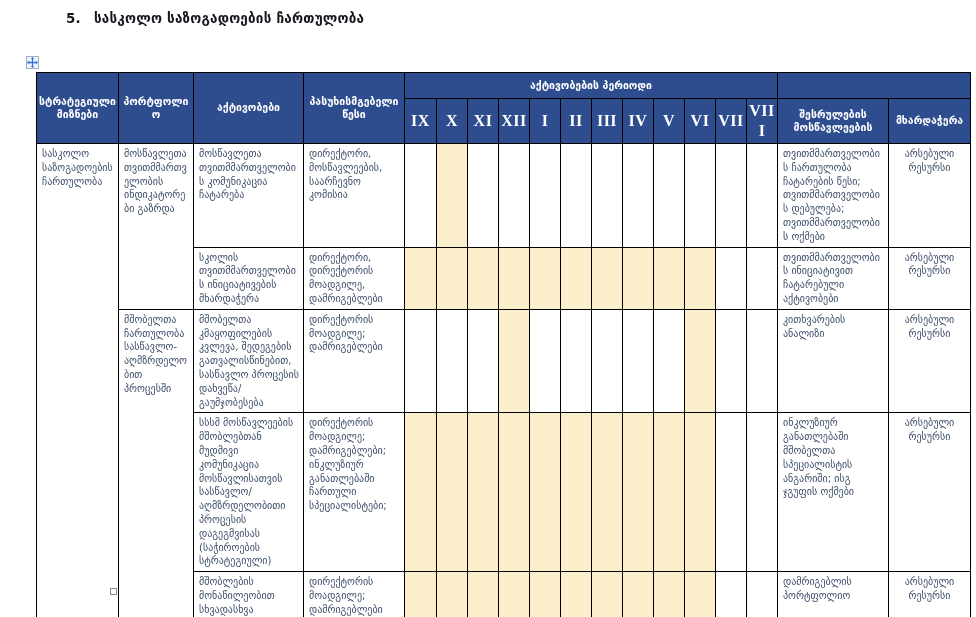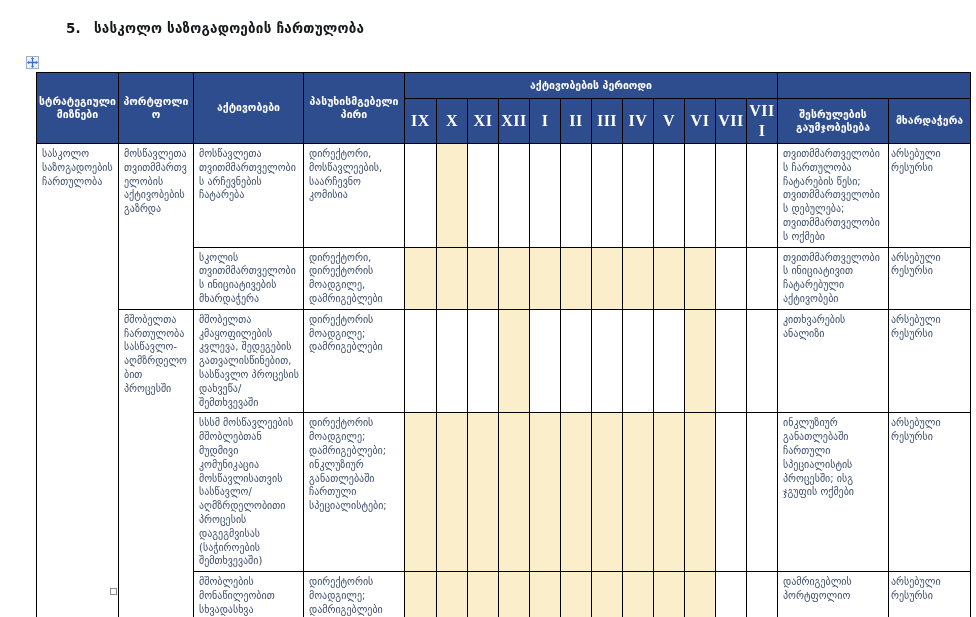--- a/index.html
+++ b/index.html
@@ -1,36 +1,36 @@
 <!DOCTYPE html>
 <html><head>
 <meta charset="utf-8">
 <style>
   html,body { margin:0; padding:0; background:#ffffff; }
   body { width:976px; height:617px; font-family:"DejaVu Sans", sans-serif; }
   .page { position:relative; width:976px; height:617px; background:#fff; overflow:hidden; }
 
-  .doc-title { position:absolute; left:66px; top:20px; font-size:13.5px; font-weight:bold; color:#16181d; letter-spacing:.2px; }
+  .doc-title { position:absolute; left:66px; top:10px; font-size:13.5px; font-weight:bold; color:#16181d; letter-spacing:.2px; }
   .doc-title .num { margin-right:13px; }
 
   .move-handle { position:absolute; left:26px; top:56px; width:13px; height:13px;
     border:1px solid #9fb0c4; background:#eef4fb; display:flex; align-items:center; justify-content:center; box-sizing:border-box; cursor:move; }
 
   table.plan { position:absolute; left:36px; top:72px; width:934px; border-collapse:collapse; table-layout:fixed; }
   .plan th, .plan td { border:1px solid #000; box-sizing:border-box; overflow:hidden; }
 
   .plan thead th { background:#2e4d8e; color:#ffffff; font-weight:bold; text-align:center; vertical-align:middle;
     font-size:10.5px; padding:2px 1px; line-height:1.25; overflow-wrap:break-word; }
   .plan thead th.month { font-family:"Liberation Serif", serif; font-size:16px; letter-spacing:.5px; }
 
   .plan td { font-size:10px; color:#3d4f6b; line-height:1.38; padding:3px 4px 3px 5px; vertical-align:top;
     text-align:left; overflow-wrap:break-word; word-break:break-word; }
   .plan td.m { padding:0; }
   .plan td.hl { background:#fbeecb; }
-  .plan td.res { text-align:left; padding-left:2px; padding-right:2px; }
+  .plan td.res { text-align:center; padding-left:2px; padding-right:2px; }
 
   .bottom-handle { position:absolute; left:110px; top:588px; width:7px; height:7px;
     border:1px solid #8d8d8d; background:#ffffff; box-sizing:border-box; }
 </style>
 </head>
 <body>
 
 <div class="page">
 
   <div class="doc-title">
@@ -62,46 +62,46 @@
         <col style="width:31px">
         <col style="width:31px">
       <col style="width:111px">
         <col style="width:82px">
     </colgroup>
     <thead>
       <tr style="height:26px">
         <th rowspan="2">სტრატეგიული მიზნები</th>
         <th rowspan="2">პორტფოლიო</th>
         <th rowspan="2">აქტივობები</th>
-        <th rowspan="2">პასუხისმგებელი პირი</th>
+        <th rowspan="2">პასუხისმგებელი წესი</th>
         <th colspan="12">აქტივობების პერიოდი</th>
         <th colspan="2"></th>
       </tr>
       <tr style="height:32px">
         <th class="month">IX</th>
         <th class="month">X</th>
         <th class="month">XI</th>
         <th class="month">XII</th>
         <th class="month">I</th>
         <th class="month">II</th>
         <th class="month">III</th>
         <th class="month">IV</th>
         <th class="month">V</th>
         <th class="month">VI</th>
         <th class="month">VII</th>
         <th class="month">VIII</th>
-        <th>შესრულების გაუმჯობესება</th>
+        <th>შესრულების მოსწავლეების</th>
         <th>მხარდაჭერა</th>
       </tr>
     </thead>
     <tbody>
       <tr style="height:92px">
         <td rowspan="5">სასკოლო საზოგადოების ჩართულობა</td>
-        <td rowspan="2">მოსწავლეთა თვითმმართველობის აქტივობების გაზრდა</td>
-        <td>მოსწავლეთა თვითმმართველობის არჩევნების ჩატარება</td>
+        <td rowspan="2">მოსწავლეთა თვითმმართველობის ინდიკატორები გაზრდა</td>
+        <td>მოსწავლეთა თვითმმართველობის კომუნიკაცია ჩატარება</td>
         <td>დირექტორი, მოსწავლეების, საარჩევნო კომისია</td>
         <td class="m"></td>
         <td class="m hl"></td>
         <td class="m"></td>
         <td class="m"></td>
         <td class="m"></td>
         <td class="m"></td>
         <td class="m"></td>
         <td class="m"></td>
         <td class="m"></td>
@@ -124,53 +124,53 @@
         <td class="m hl"></td>
         <td class="m hl"></td>
         <td class="m hl"></td>
         <td class="m"></td>
         <td class="m"></td>
         <td>თვითმმართველობის ინიციატივით ჩატარებული აქტივობები</td>
         <td class="res">არსებული რესურსი</td>
       </tr>
       <tr style="height:95px">
         <td rowspan="3">მშობელთა ჩართულობა სასწავლო-აღმზრდელობით პროცესში</td>
-        <td>მშობელთა კმაყოფილების კვლევა, შედეგების გათვალისწინებით, სასწავლო პროცესის დახვეწა/შემთხვევაში</td>
+        <td>მშობელთა კმაყოფილების კვლევა, შედეგების გათვალისწინებით, სასწავლო პროცესის დახვეწა/გაუმჯობესება</td>
         <td>დირექტორის მოადგილე; დამრიგებლები</td>
         <td class="m"></td>
         <td class="m"></td>
         <td class="m"></td>
         <td class="m hl"></td>
         <td class="m"></td>
         <td class="m"></td>
         <td class="m"></td>
         <td class="m"></td>
         <td class="m"></td>
         <td class="m hl"></td>
         <td class="m"></td>
         <td class="m"></td>
         <td>კითხვარების ანალიზი</td>
         <td class="res">არსებული რესურსი</td>
       </tr>
       <tr style="height:125px">
-        <td>სსსმ მოსწავლეების მშობლებთან მუდმივი კომუნიკაცია მოსწავლისათვის სასწავლო/აღმზრდელობითი პროცესის დაგეგმვისას (საჭიროების შემთხვევაში)</td>
+        <td>სსსმ მოსწავლეების მშობლებთან მუდმივი კომუნიკაცია მოსწავლისათვის სასწავლო/აღმზრდელობითი პროცესის დაგეგმვისას (საჭიროების სტრატეგიული)</td>
         <td>დირექტორის მოადგილე; დამრიგებლები; ინკლუზიურ განათლებაში ჩართული სპეციალისტები;</td>
         <td class="m hl"></td>
         <td class="m hl"></td>
         <td class="m hl"></td>
         <td class="m hl"></td>
         <td class="m hl"></td>
         <td class="m hl"></td>
         <td class="m hl"></td>
         <td class="m hl"></td>
         <td class="m hl"></td>
         <td class="m hl"></td>
         <td class="m"></td>
         <td class="m"></td>
-        <td>ინკლუზიურ განათლებაში ჩართული სპეციალისტის პროცესში; ისგ ჯგუფის ოქმები</td>
+        <td>ინკლუზიურ განათლებაში მშობელთა სპეციალისტის ანგარიში; ისგ ჯგუფის ოქმები</td>
         <td class="res">არსებული რესურსი</td>
       </tr>
       <tr style="height:84px">
         <td>მშობლების მონაწილეობით სხვადასხვა ღონისძიებებისა და პროექტების ორგანიზება</td>
         <td>დირექტორის მოადგილე; დამრიგებლები</td>
         <td class="m hl"></td>
         <td class="m hl"></td>
         <td class="m hl"></td>
         <td class="m hl"></td>
         <td class="m hl"></td>

